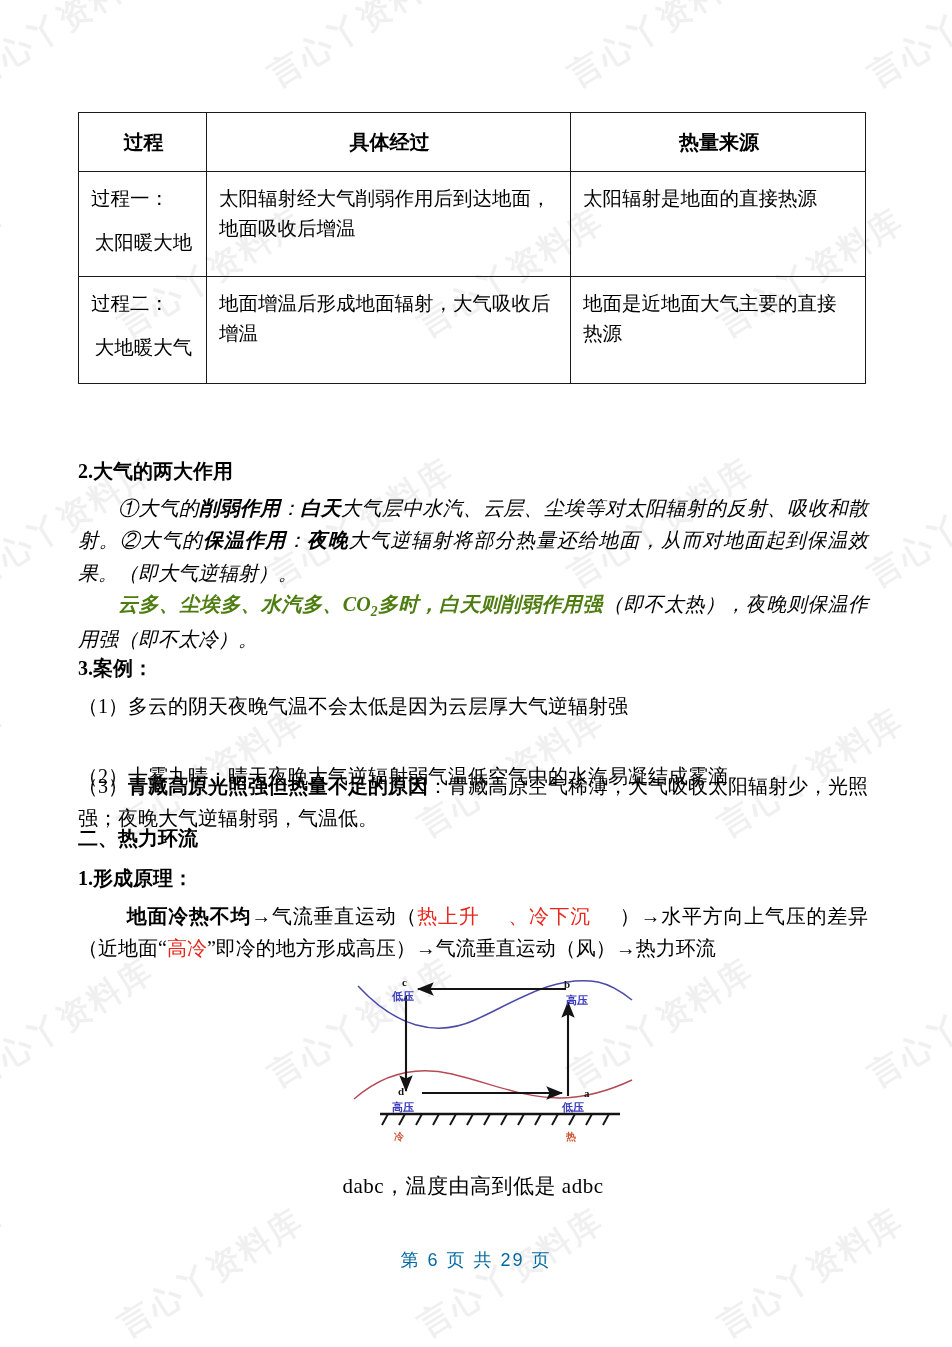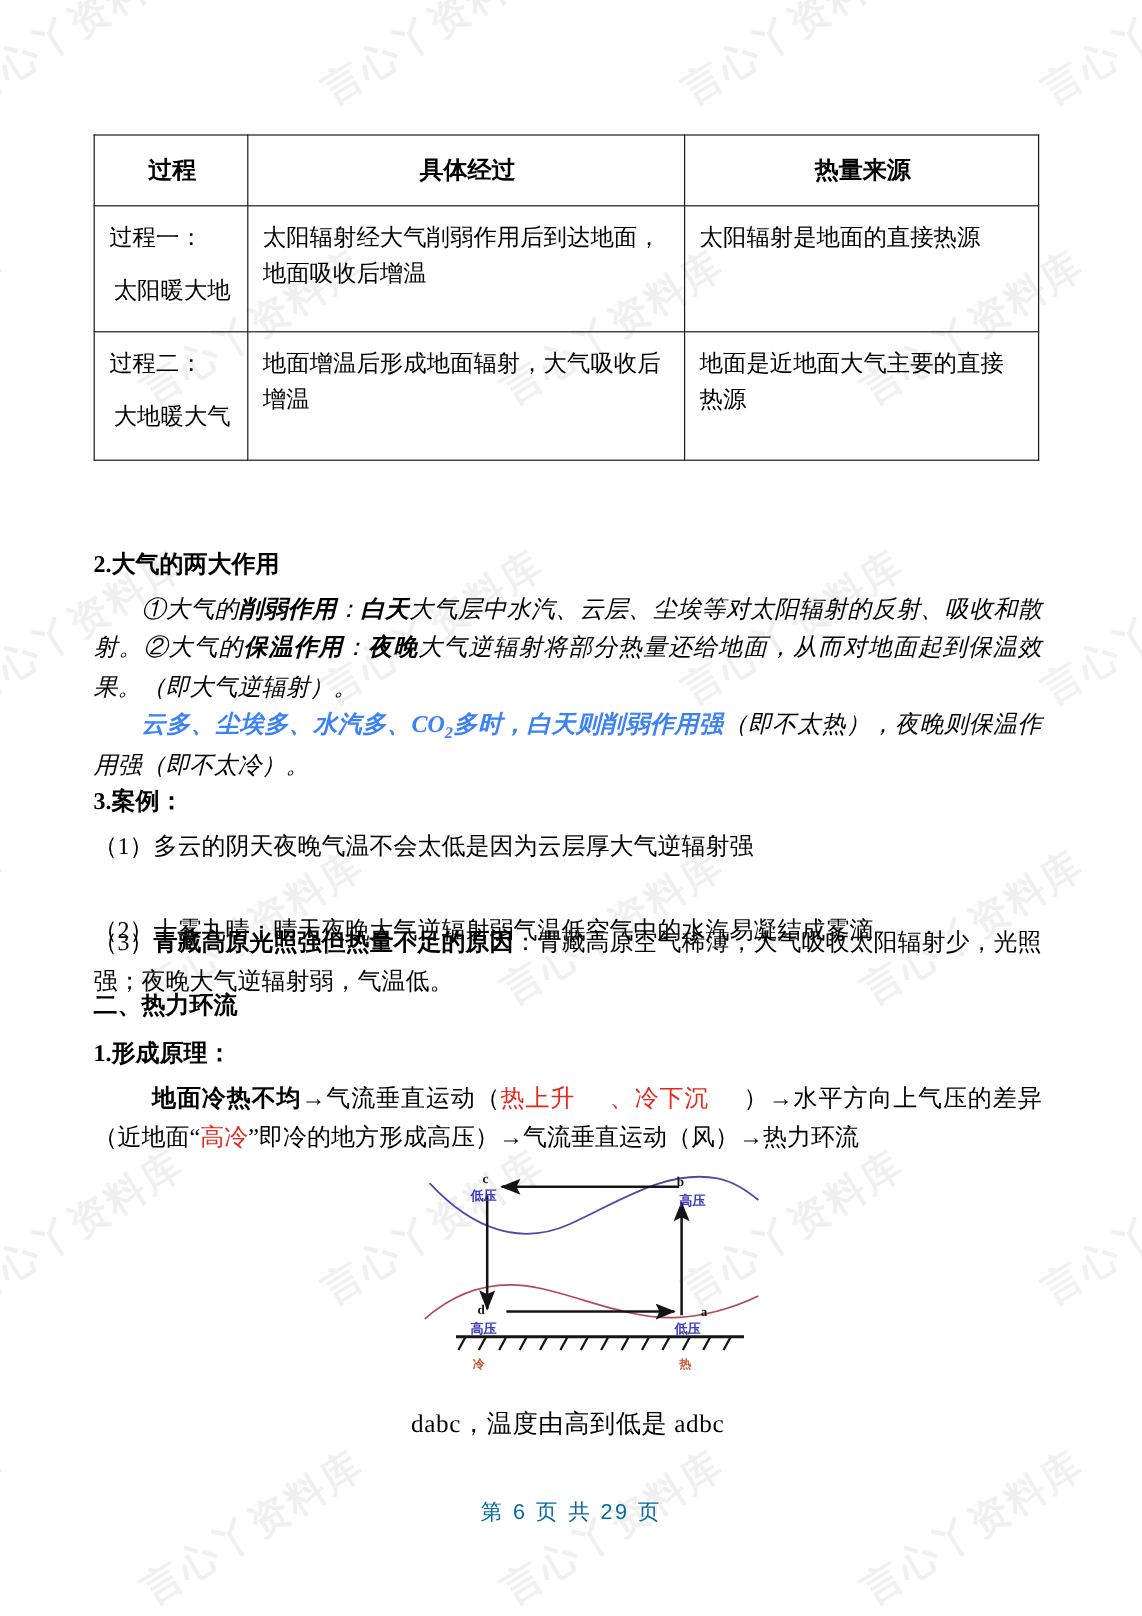--- a/index.html
+++ b/index.html
@@ -97,21 +97,21 @@
   .blk {
     position: absolute;
     left: 78px;
     width: 790px;
     font-size: 20px;
     line-height: 1.62;
     text-align: justify;
   }
   .bold { font-weight: bold; }
   .red { color: #e8261c; }
-  .red-bold { color: #3b82f6; font-weight: bold; }
+  .red-bold { color: #4d7c0f; font-weight: bold; }
   .indent2 { text-indent: 2em; font-style: italic; }
   .heading {
     font-weight: bold;
     font-size: 20px;
   }
   sub {
     font-size: 0.68em;
     vertical-align: sub;
   }
   .gap-sm { display: inline-block; width: 2.4em; }

